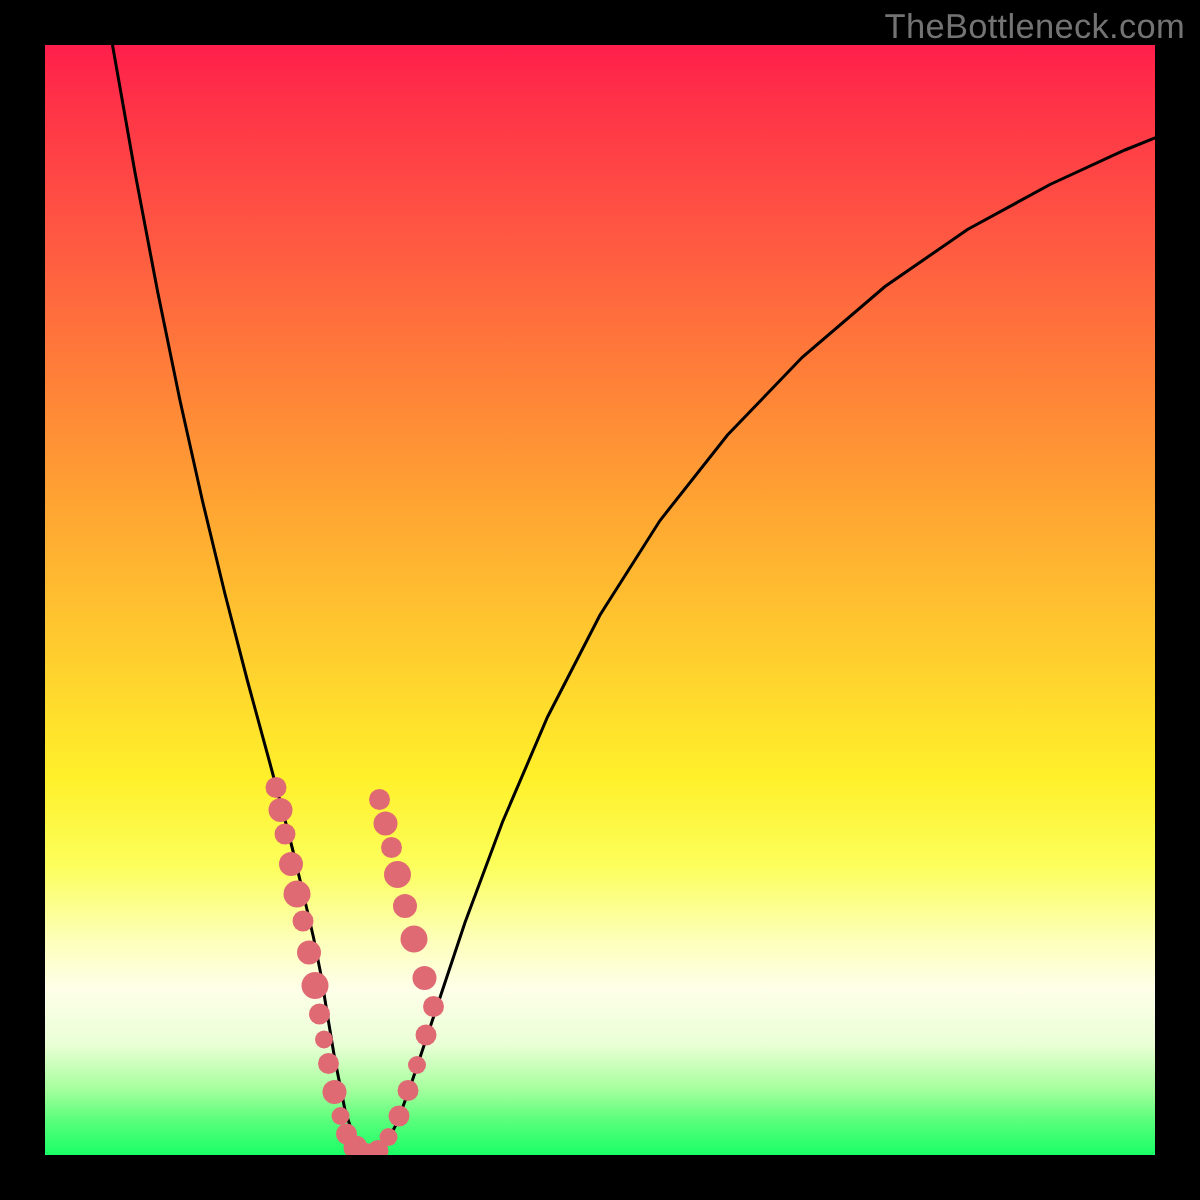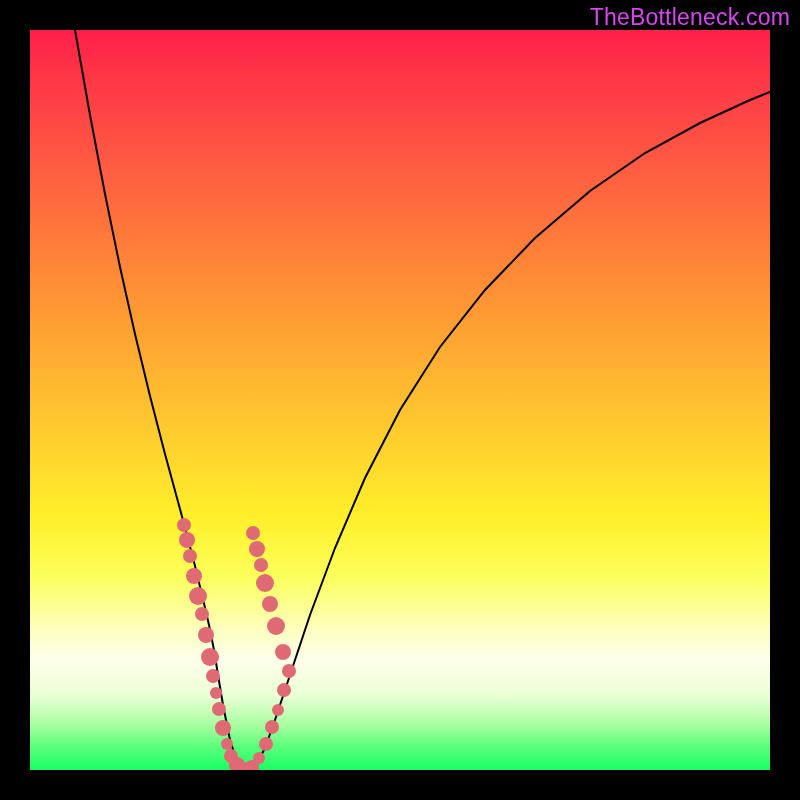--- a/index.html
+++ b/index.html
@@ -39,21 +39,21 @@
       #eaffd6 90%,
       #a7ff9e 94%,
       #57ff7a 97%,
       #1aff66 100%
     );
   }
   .watermark {
     position: absolute;
     top: 4px;
     right: 10px;
-    color: #d946ef;
+    color: #737373;
     font-size: 23px;
     font-weight: 400;
     letter-spacing: 0.2px;
     user-select: none;
   }
   svg.curve {
     position: absolute;
     top: 0;
     left: 0;
   }

